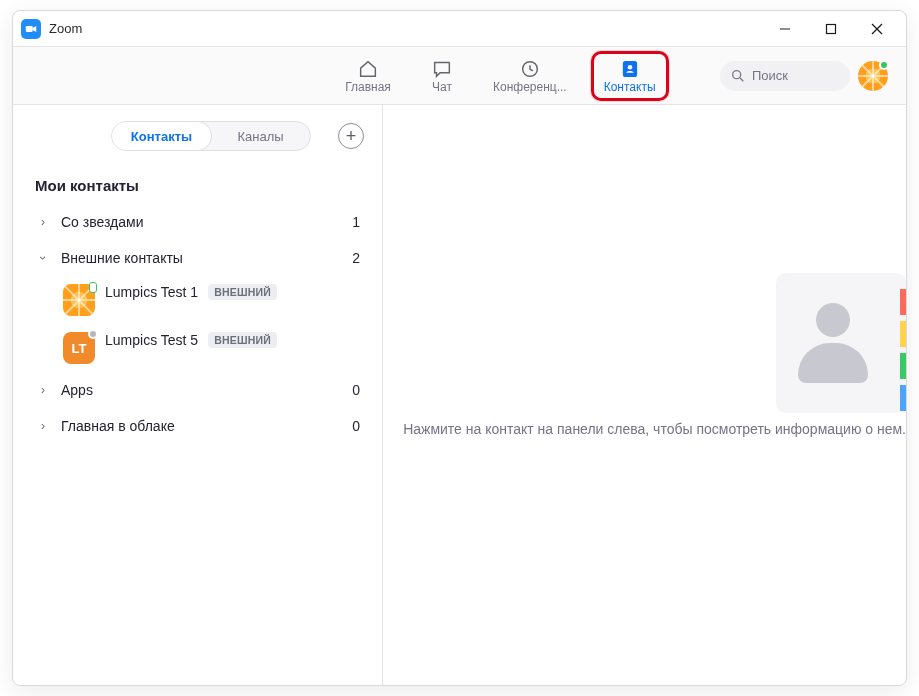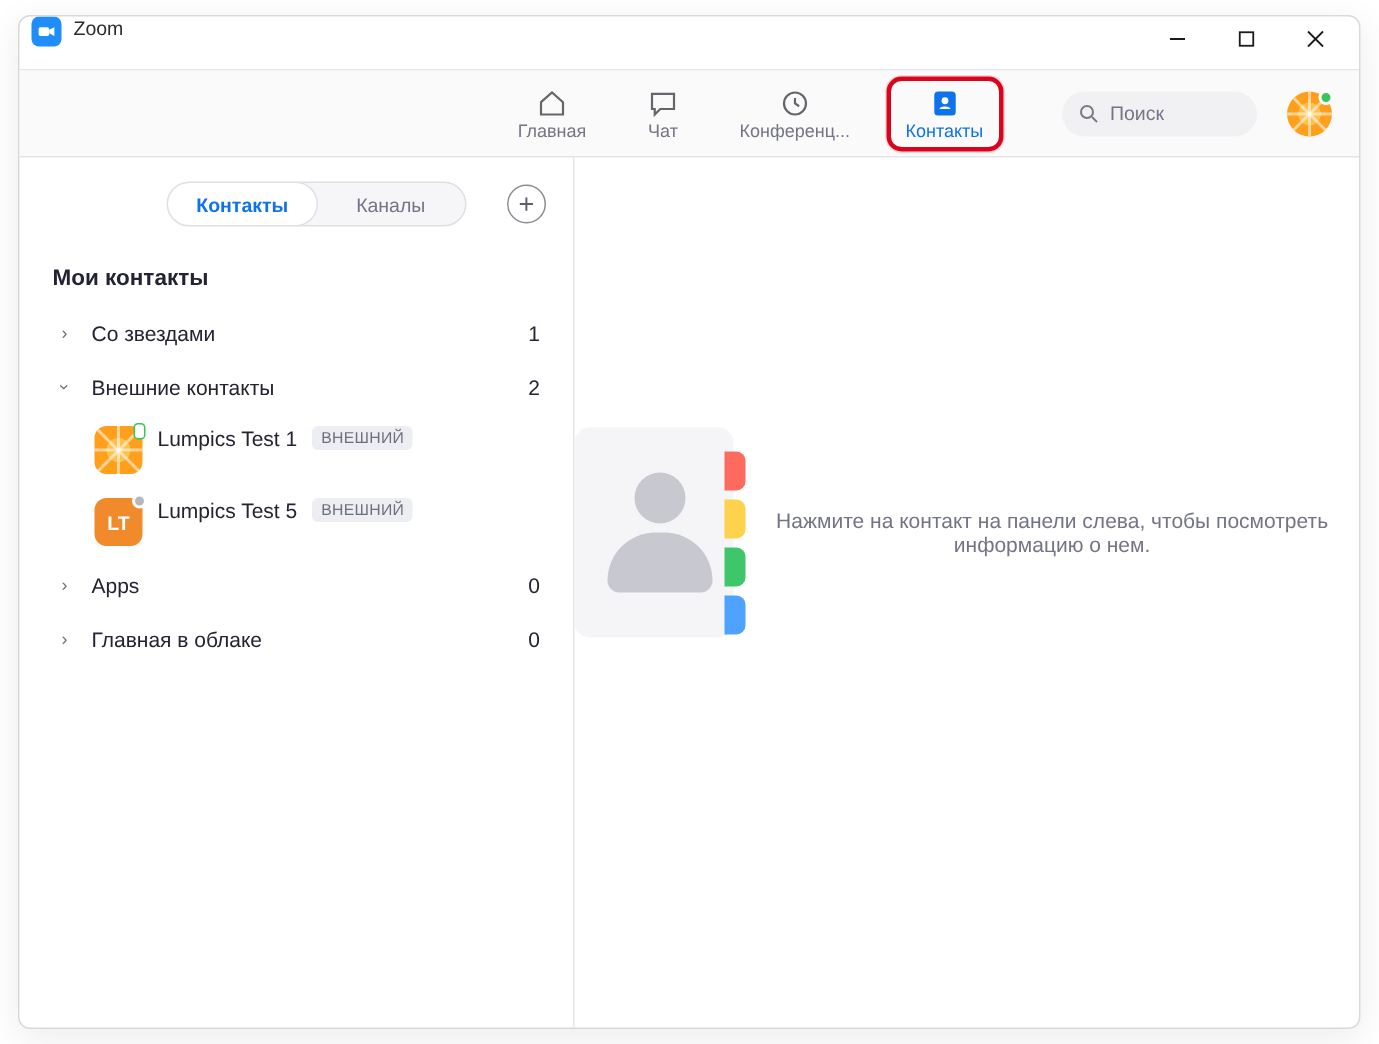--- a/index.html
+++ b/index.html
@@ -8,37 +8,37 @@
     --muted:#747487;
     --accent:#0E72ED;
     --chipbg:#eceef3;
     --chiptxt:#6e7079;
   }
   *{box-sizing:border-box;font-family:"Segoe UI",Arial,sans-serif}
   body{margin:0;background:#fff;display:flex;align-items:center;justify-content:center}
   .canvas{width:919px;height:696px;position:relative;background:#fff;padding:10px 12px}
   .window{width:100%;height:100%;border:1px solid #d9d9d9;border-radius:8px;overflow:hidden;display:flex;flex-direction:column;box-shadow:0 6px 24px rgba(0,0,0,.08)}
   
-  .titlebar{height:36px;display:flex;padding:0 6px 0 8px;border-bottom:1px solid var(--border)}
+  .titlebar{height:36px;display:flex;align-items:center;padding:0 6px 0 8px;border-bottom:1px solid var(--border)}
   .app-ico{width:20px;height:20px;border-radius:5px;background:#1f8efa;display:flex;align-items:center;justify-content:center;margin-right:8px}
   .app-ico svg{width:14px;height:14px}
   .app-title{font-size:13px;color:#2c2c2c}
   .win-ctrls{margin-left:auto;display:flex}
   .win-btn{width:46px;height:30px;display:flex;align-items:center;justify-content:center}
   .win-btn svg{width:12px;height:12px;stroke:#1b1b1b;stroke-width:1.2;fill:none}
   
   .toolbar{height:58px;display:flex;align-items:center;padding:0 18px;border-bottom:1px solid var(--border);background:#fafafa}
   .nav{display:flex;gap:20px;margin-left:310px}
   .nav-item{display:flex;flex-direction:column;align-items:center;justify-content:center;min-width:54px;padding:2px 4px;color:var(--muted);font-size:12px;cursor:pointer;position:relative}
   .nav-item .ico{height:22px;display:flex;align-items:center;justify-content:center}
   .nav-item .ico svg{width:22px;height:22px;stroke:#65666b;stroke-width:1.6;fill:none}
   .nav-item.active{color:var(--accent)}
   .nav-item.active .ico svg{stroke:var(--accent);fill:var(--accent)}
   .highlight-box{border:3px solid #d9041c;border-radius:10px;padding:2px 6px;box-shadow:0 0 0 1px rgba(217,4,28,.15)}
-  .right-tools{margin-left:auto;display:flex;gap:20px}
+  .right-tools{margin-left:auto;display:flex;gap:8px}
   .search{display:flex;align-items:center;background:#f1f1f3;border-radius:18px;height:30px;padding:0 14px 0 10px;min-width:130px;color:var(--muted);font-size:13px;gap:6px}
   .search svg{width:16px;height:16px;stroke:#7a7a86;stroke-width:2;fill:none}
   .avatar{width:30px;height:30px;border-radius:50%;position:relative}
   .orange{width:100%;height:100%;border-radius:50%;background:radial-gradient(circle at 50% 50%,#ffc04d 0 35%,#ff9f1c 36% 100%);position:relative;overflow:hidden}
   .orange::before,.orange::after{content:"";position:absolute;background:rgba(255,255,255,.55)}
   .orange::before{width:2px;height:100%;left:calc(50% - 1px)}
   .orange::after{height:2px;width:100%;top:calc(50% - 1px)}
   .orange-diag{position:absolute;inset:0}
   .orange-diag::before,.orange-diag::after{content:"";position:absolute;width:2px;height:140%;left:calc(50% - 1px);top:-20%;background:rgba(255,255,255,.55)}
   .orange-diag::before{transform:rotate(45deg)}
@@ -58,23 +58,23 @@
   .section-title{font-size:15px;font-weight:700;color:var(--text);padding:18px 22px 10px 22px}
   .group{display:flex;align-items:center;padding:10px 22px;color:var(--text);font-size:14px;cursor:pointer}
   .chev{width:16px;display:flex;justify-content:center;margin-right:10px;color:#6a6a75;font-size:12px}
   .group .count{margin-left:auto;color:var(--text);font-size:14px}
   .contact{display:flex;align-items:flex-start;padding:8px 22px 8px 50px;gap:10px;cursor:pointer}
   .c-avatar{width:32px;height:32px;border-radius:8px;position:relative;flex-shrink:0}
   .c-avatar.orange-sq{border-radius:8px}
   .c-avatar .orange,.c-avatar .orange-diag{border-radius:8px}
   .c-avatar.lt{background:#f08a2a;border-radius:8px;display:flex;align-items:center;justify-content:center;color:#fff;font-size:13px;font-weight:600}
   .c-name{font-size:14px;color:var(--text)}
-  .chip{font-size:10.5px;font-weight:400;color:var(--chiptxt);background:var(--chipbg);border-radius:4px;padding:2px 6px;letter-spacing:.2px}
-  
-  .main{flex:1;display:flex;flex-direction:row;align-items:center;justify-content:center;gap:8px;padding-bottom:80px}
+  .chip{font-size:10.5px;font-weight:700;color:var(--chiptxt);background:var(--chipbg);border-radius:4px;padding:2px 6px;letter-spacing:.2px}
+  
+  .main{flex:1;display:flex;flex-direction:column;align-items:flex-end;justify-content:center;gap:8px;padding-bottom:80px}
   .placeholder{width:130px;height:140px;position:relative}
   .ph-card{position:absolute;inset:0;border-radius:10px;background:#f5f5f7}
   .ph-head{position:absolute;width:34px;height:34px;border-radius:50%;background:#c8c8d0;left:40px;top:30px}
   .ph-body{position:absolute;width:70px;height:40px;border-radius:40px 40px 10px 10px;background:#c8c8d0;left:22px;top:70px}
   .ph-tab{position:absolute;right:-8px;width:14px;height:26px;border-radius:0 6px 6px 0}
   .ph-t1{top:16px;background:#ff6a5f}
   .ph-t2{top:48px;background:#ffd24d}
   .ph-t3{top:80px;background:#3ec76a}
   .ph-t4{top:112px;background:#4da3ff}
   .hint{font-size:14px;color:var(--muted);text-align:center;max-width:520px}

